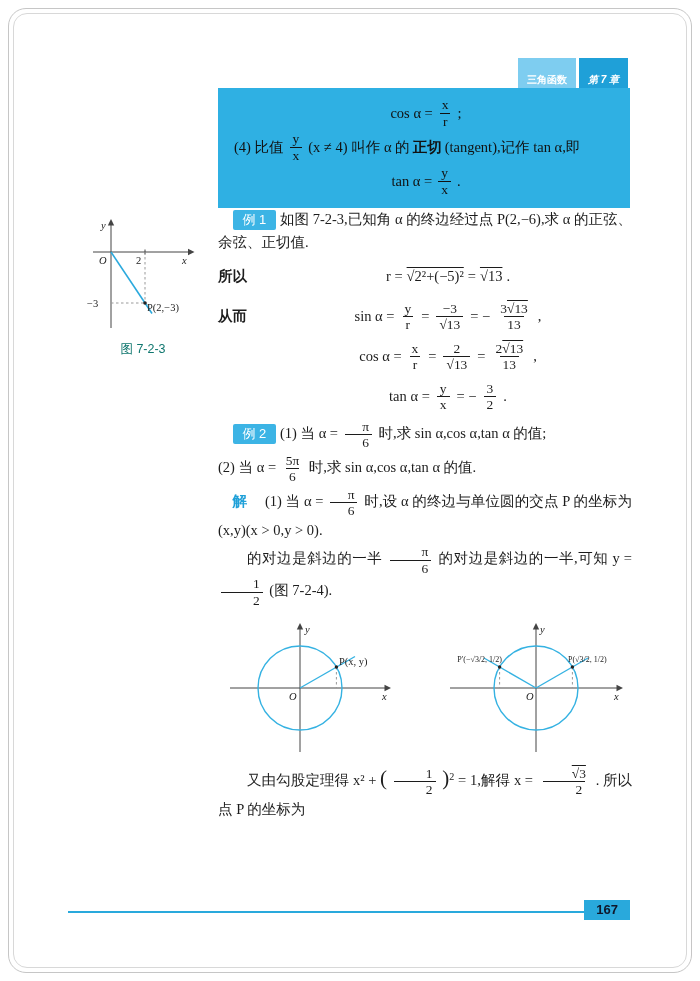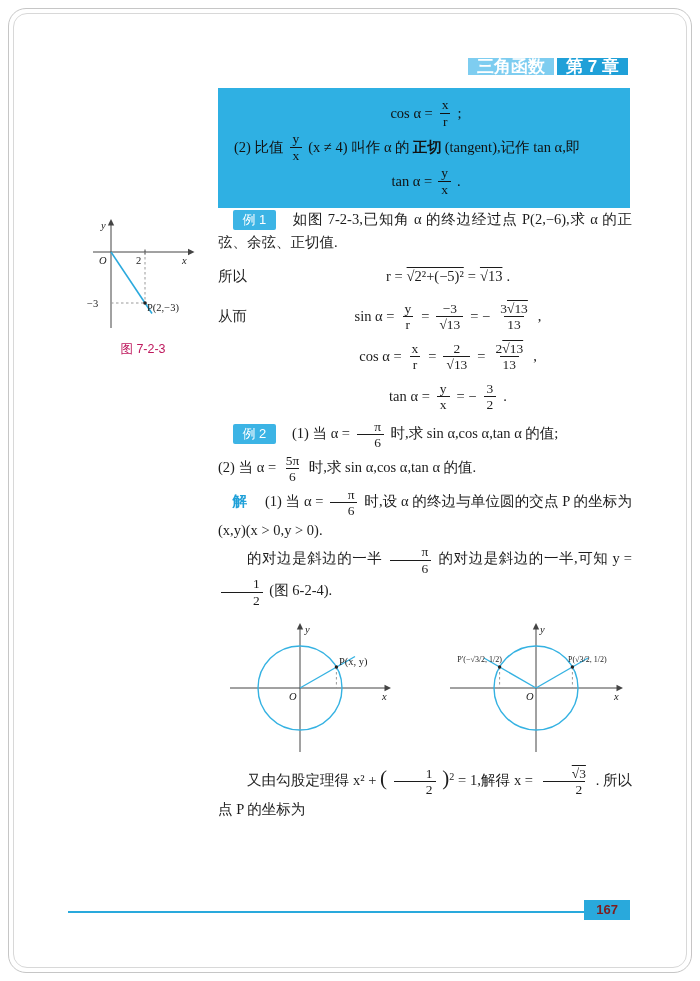--- a/index.html
+++ b/index.html
@@ -5,61 +5,61 @@
   * { margin:0; padding:0; box-sizing:border-box; }
   html,body { width:700px; height:981px; }
   body { background:#fff; font-family:"Liberation Serif","DejaVu Serif",serif;
          color:#1c1c1c; position:relative; overflow:hidden; }
 
   .frame-outer { position:absolute; inset:8px; border:1.5px solid #c6c6c6; border-radius:18px; pointer-events:none; }
   .frame-inner { position:absolute; inset:13px; border:1px solid #d8d8d8; border-radius:14px; pointer-events:none; }
 
   .header-badges { position:absolute; top:58px; right:72px; display:flex; gap:3px;
                    font-family:"Liberation Sans","DejaVu Sans",sans-serif; }
-  .badge { color:#fff; font-size:17px; line-height:17px; padding:0 9px; font-weight:bold; }
+  .badge { color:#fff; font-size:10px; line-height:17px; padding:13px 9px; font-weight:bold; }
   .badge.topic { background:#7ecdf0; }
-  .badge.chap  { background:#1fa0d8; }
+  .badge.chap  { background:#1fa0d8;font-style:italic; }
 
   .formula-box { position:absolute; left:218px; top:88px; width:412px;
                  background:#2fb0e3; color:#111; padding:8px 12px 10px; font-size:14.5px; }
   .fline { display:flex; align-items:center; flex-wrap:wrap; gap:3px; min-height:34px; padding-left:4px; }
   .fline.center { justify-content:center; }
 
   .frac { display:inline-flex; flex-direction:column; align-items:center;
           vertical-align:middle; line-height:1.15; font-size:0.93em; margin:0 3px; text-align:center; }
   .frac .num { padding:0 3px; }
   .frac .den { border-top:1px solid currentColor; padding:0 3px; }
   .ov   { text-decoration:overline; }
   .bigp { font-size:1.45em; line-height:1; }
   sup   { font-size:0.7em; }
 
   .fig3 { position:absolute; left:84px; top:214px; width:118px; text-align:center; }
-  .cap  { display:block; color:#be185d; font-size:12.5px; margin-top:3px; text-align:center;
+  .cap  { display:block; color:#0f766e; font-size:12.5px; margin-top:3px; text-align:center;
           font-family:"Liberation Sans","DejaVu Sans",sans-serif; }
 
   .main { position:absolute; left:218px; top:206px; width:414px; font-size:14.5px; line-height:1.62; }
   .main p { margin:2px 0; }
   .exline { text-indent:1em; text-align:justify; margin-top:6px; }
   .exline.cont { text-indent:0; }
   .exbadge { display:inline-block; background:#3cb4e5; color:#fff; font-size:13px;
-             line-height:20px; padding:0 10px; margin-right:12px; border-radius:2px;
+             line-height:20px; padding:0 10px; border-radius:2px;
              font-family:"Liberation Sans","DejaVu Sans",sans-serif; text-indent:0; }
   .solline { text-indent:1em; text-align:justify; margin-top:4px; }
   .jie { color:#1fa0d8; font-weight:bold; margin-right:14px; }
   .para { text-indent:2em; text-align:justify; margin-top:4px; }
 
   .eqline { display:flex; align-items:center; min-height:40px; }
-  .eqline .lbl { flex:none; width:46px; }
+  .eqline .lbl { flex:none; width:46px;font-weight:bold; }
   .eqline .formula { flex:1; display:flex; align-items:center; justify-content:center; gap:4px; }
 
   .figrow { display:flex; justify-content:space-between; align-items:flex-end; margin:8px 2px 2px; }
   .figrow figure { text-align:center; }
 
   .footer-line { position:absolute; left:68px; top:911px; width:562px; height:2px; background:#29a9dc; }
-  .pageno { position:absolute; right:70px; top:900px; background:#29a9dc; color:#7f1d1d;
+  .pageno { position:absolute; right:70px; top:900px; background:#29a9dc; color:#0f172a;
             font-size:13px; line-height:20px; padding:0 12px; font-weight:bold;
             font-family:"Liberation Sans","DejaVu Sans",sans-serif; }
 
   svg text { font-family:"Liberation Serif","DejaVu Serif",serif; }
 </style>
 </head>
 <body>
 
 <div class="frame-outer"></div>
 <div class="frame-inner"></div>
@@ -72,21 +72,21 @@
 <div class="formula-box">
   <div class="fline center">
     <span>cos α =</span>
     <span class="frac">
         <span class="num">x</span>
         <span class="den">r</span>
       </span>
     <span>;</span>
   </div>
   <div class="fline">
-    <span>(2) 比值</span>
+    <span>(4) 比值</span>
     <span class="frac">
         <span class="num">y</span>
         <span class="den">x</span>
       </span>
     <span>(x ≠ 4) 叫作 α 的</span>
     <b>正切</b>
     <span>(tangent),记作 tan α,即</span>
   </div>
   <div class="fline center">
     <span>tan α =</span>
@@ -239,21 +239,21 @@
     <span>的对边是斜边的一半</span>
     <span class="frac">
         <span class="num">π</span>
         <span class="den">6</span>
       </span>
     <span>的对边是斜边的一半,可知 y =</span>
     <span class="frac">
         <span class="num">1</span>
         <span class="den">2</span>
       </span>
-    <span>(图 6-2-4).</span>
+    <span>(图 7-2-4).</span>
   </p>
 
   <div class="figrow">
     <figure>
       <svg width="178" height="140" viewBox="0 0 178 140">
         <g stroke="#444" stroke-width="1">
           <line x1="10" y1="72" x2="166" y2="72"></line>
           <line x1="80" y1="136" x2="80" y2="12"></line>
         </g>
         <path d="M171 72 l-6.5 -3.2 l0 6.4 z" fill="#444"></path>

